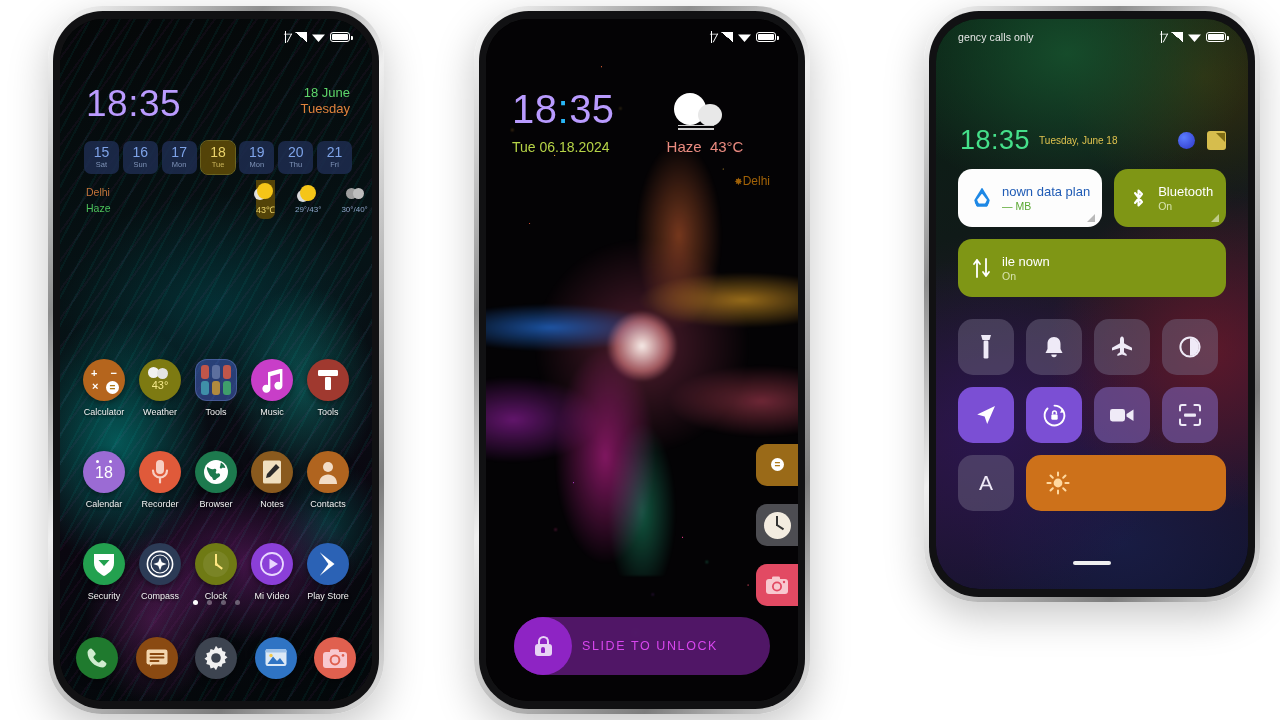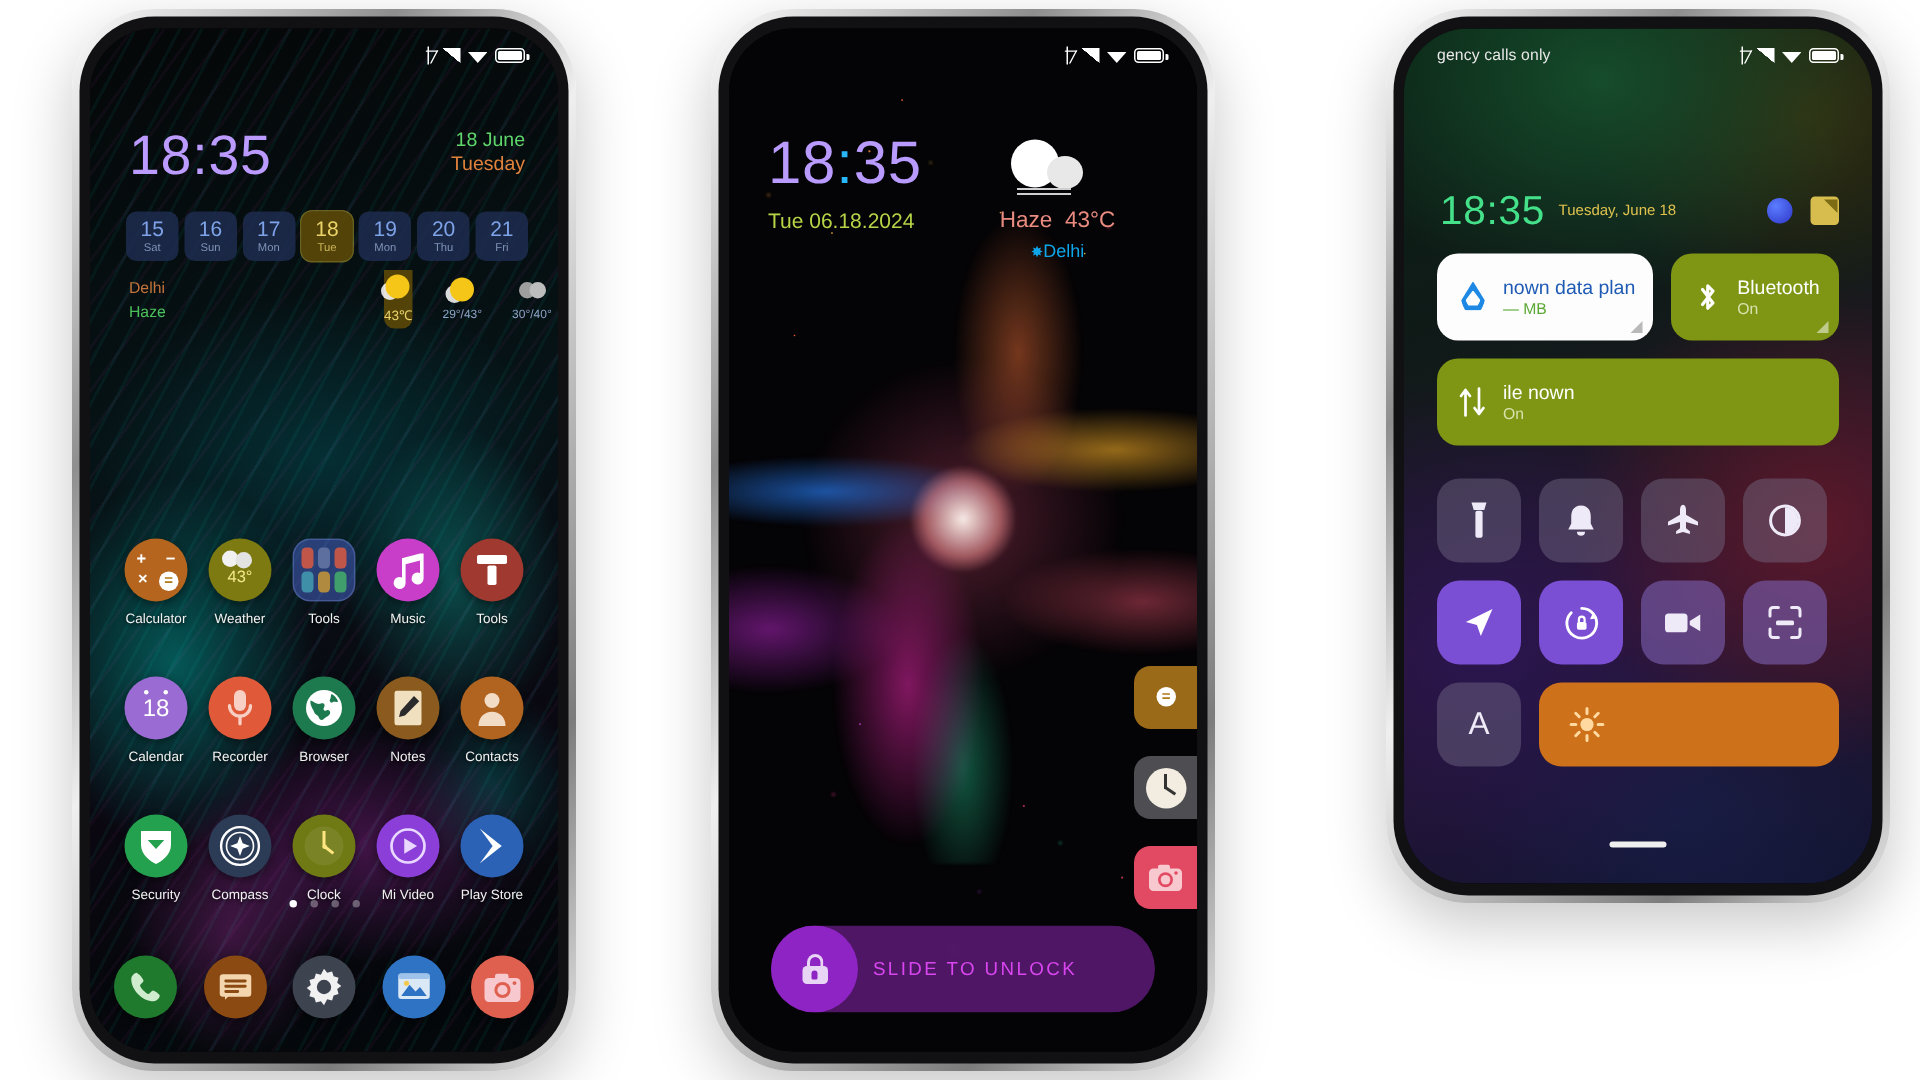--- a/index.html
+++ b/index.html
@@ -221,21 +221,21 @@
   .lock-time .colon { color:#29b6f6; }
   .lock-date { font-size:14px; color:#b6d447; margin-top:10px; }
 
   .lock-weather { position:absolute; top:74px; right:28px; z-index:10; text-align:center; width:130px; }
   .lw-ic { position:relative; height:42px; }
   .lw-ic .c1 { position:absolute; left:34px; top:0; width:32px; height:32px; border-radius:50%; background:#fff; }
   .lw-ic .c2 { position:absolute; left:58px; top:11px; width:24px; height:22px; border-radius:50%; background:#e8e8e8; }
   .lw-ic .haze { position:absolute; left:38px; top:32px; width:36px; height:7px;
     background: repeating-linear-gradient(to bottom, #cfcfcf 0 1.4px, transparent 1.4px 3.4px); }
   .lw-txt { font-size:15px; color:#ea8b80; margin-top:3px; }
-  .lw-city { font-size:12px; color:#0ea5e9; margin-top:5px; }
+  .lw-city { font-size:12px; color:#a16207; margin-top:19px;text-align:right; }
   .lw-city .pin { font-size:10px; }
 
   .side-shortcuts { position:absolute; right:0; top:425px; z-index:12; display:flex; flex-direction:column; gap:18px; align-items:flex-end; }
   .ss { width:42px; height:42px; border-radius:11px 0 0 11px;
     display:flex; align-items:center; justify-content:center; color:#fff; font-size:18px; }
   .ss-clock { position:relative; background:#4d4d52; }
   .ss-clock .face { width:27px; height:27px; border-radius:50%; background:#f3ece0; position:relative; }
   .ss-clock .face::before { content:""; position:absolute; left:12.5px; top:4px; width:1.7px; height:10px; background:#333; }
   .ss-clock .face::after { content:""; position:absolute; left:13px; top:12px; width:8px; height:1.7px; background:#333; transform-origin: 0 50%; transform: rotate(34deg); }
 

